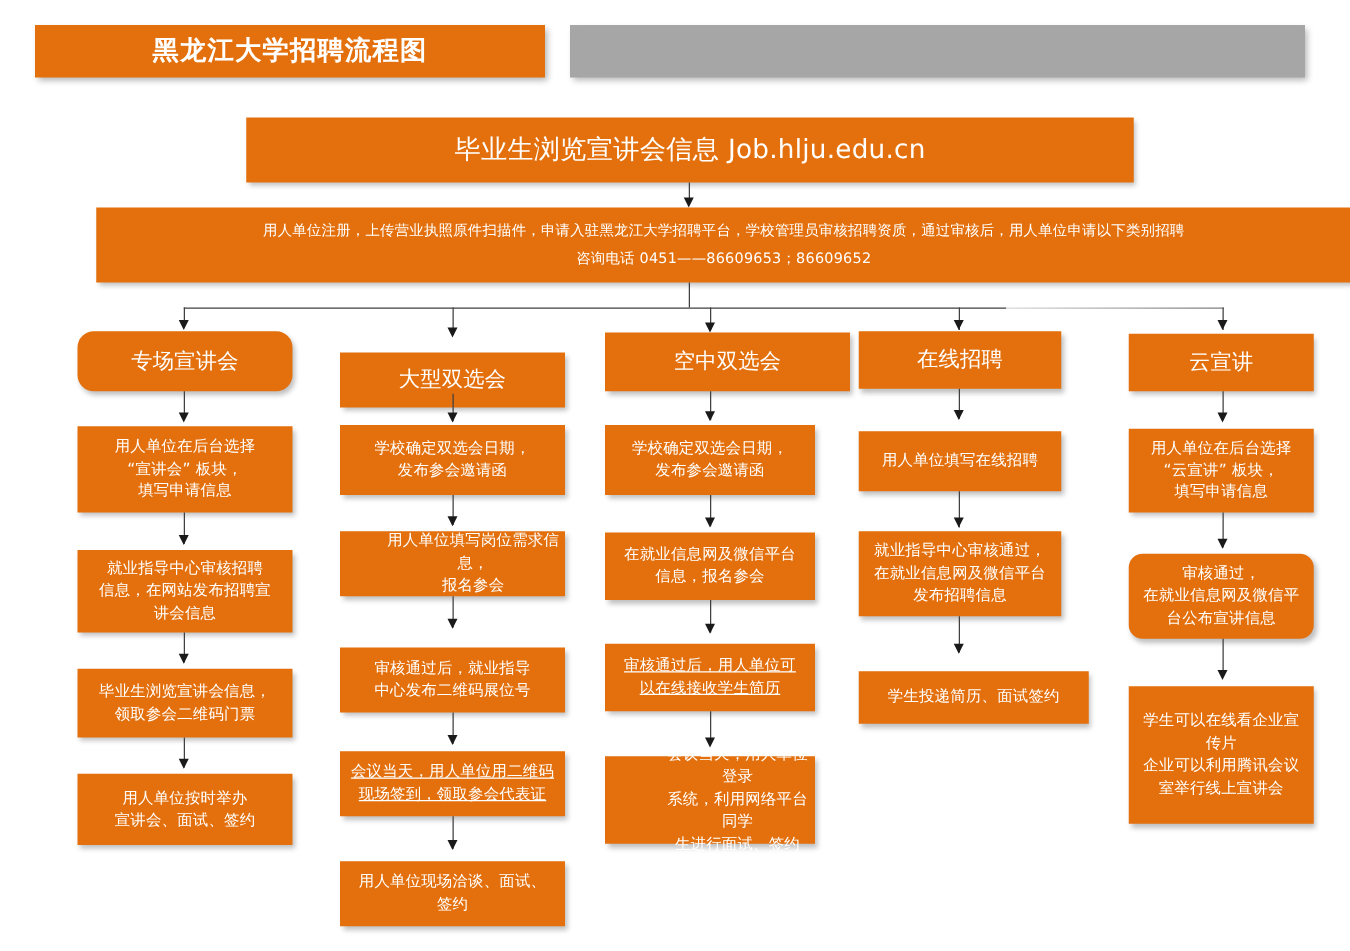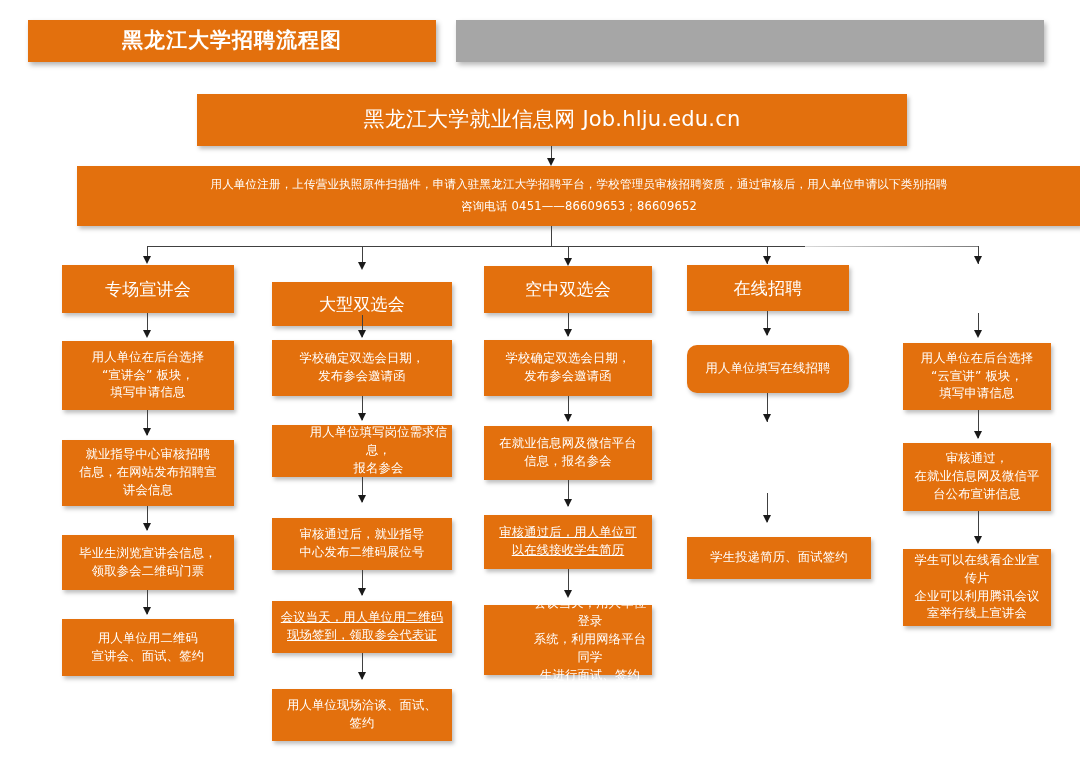--- a/index.html
+++ b/index.html
@@ -90,21 +90,21 @@
 </style>
 </head>
 <body>
 
 <div id="canvas">
 
   <div class="node title-banner" style="left:28px; top:20px; width:408px; height:42px;">黑龙江大学招聘流程图</div>
 
   <div class="gray-banner" style="left:456px; top:20px; width:588px; height:42px;"></div>
 
-  <div class="node site-box" style="left:197px; top:94px; width:710px; height:52px;">黑龙江大学就业信息网 Job.hlju.edu.cn</div>
+  <div class="node site-box" style="left:197px; top:94px; width:710px; height:52px;">毕业生浏览宣讲会信息 Job.hlju.edu.cn</div>
 
   <div class="vline" style="left:551px; top:146px; height:17px;"></div>
   <div class="arrowhead" style="left:547px; top:158px;"></div>
 
   <div class="node intro-box" style="left:77px; top:166px; width:1004px; height:60px;">用人单位注册，上传营业执照原件扫描件，申请入驻黑龙江大学招聘平台，学校管理员审核招聘资质，通过审核后，用人单位申请以下类别招聘
 咨询电话 0451——86609653；86609652</div>
 
   <div class="vline" style="left:551px; top:226px; height:20px;"></div>
   <div class="hline" style="left:147px; top:246px; width:658px;"></div>
   <div class="hline-fade" style="left:805px; top:246px; width:174px;"></div>
@@ -117,21 +117,21 @@
 
   <div class="vline" style="left:568px; top:246px; height:18px;"></div>
   <div class="arrowhead" style="left:564px; top:258px;"></div>
 
   <div class="vline" style="left:767px; top:246px; height:18px;"></div>
   <div class="arrowhead" style="left:763px; top:256px;"></div>
 
   <div class="vline" style="left:978px; top:246px; height:18px;"></div>
   <div class="arrowhead" style="left:974px; top:256px;"></div>
 
-  <div class="node cat-header" style="left:62px; top:265px; width:172px; height:48px;">专场宣讲会</div>
+  <div class="node cat-header" style="left:62px; top:265px; width:172px; height:48px;border-radius:13px;">专场宣讲会</div>
 
   <div class="vline" style="left:147px; top:313px; height:23px;"></div>
   <div class="arrowhead" style="left:143px; top:330px;"></div>
 
   <div class="node step" style="left:62px; top:341px; width:172px; height:69px;">用人单位在后台选择
 “宣讲会” 板块，
 填写申请信息</div>
 
   <div class="vline" style="left:147px; top:410px; height:25px;"></div>
   <div class="arrowhead" style="left:143px; top:428px;"></div>
@@ -142,21 +142,21 @@
 
   <div class="vline" style="left:147px; top:506px; height:24px;"></div>
   <div class="arrowhead" style="left:143px; top:523px;"></div>
 
   <div class="node step" style="left:62px; top:535px; width:172px; height:55px;">毕业生浏览宣讲会信息，
 领取参会二维码门票</div>
 
   <div class="vline" style="left:147px; top:590px; height:24px;"></div>
   <div class="arrowhead" style="left:143px; top:607px;"></div>
 
-  <div class="node step" style="left:62px; top:619px; width:172px; height:57px;">用人单位用二维码
+  <div class="node step" style="left:62px; top:619px; width:172px; height:57px;">用人单位按时举办
 宣讲会、面试、签约</div>
 
   <div class="node cat-header" style="left:272px; top:271px; width:180px; height:44px;margin-top:11px;">大型双选会</div>
 
   <div class="vline" style="left:362px; top:315px; height:22px;"></div>
   <div class="arrowhead" style="left:358px; top:330px;"></div>
 
   <div class="node step" style="left:272px; top:340px; width:180px; height:56px;">学校确定双选会日期，
 发布参会邀请函</div>
 
@@ -177,21 +177,21 @@
 
   <div class="node step" style="left:272px; top:601px; width:180px; height:52px;text-decoration:underline;">会议当天，用人单位用二维码
 现场签到，领取参会代表证</div>
 
   <div class="vline" style="left:362px; top:653px; height:26px;"></div>
   <div class="arrowhead" style="left:358px; top:672px;"></div>
 
   <div class="node step" style="left:272px; top:689px; width:180px; height:52px;">用人单位现场洽谈、面试、
 签约</div>
 
-  <div class="node cat-header" style="left:484px; top:266px; width:168px; height:47px;">空中双选会</div>
+  <div class="node cat-header" style="left:484px; top:266px; width:196px; height:47px;">空中双选会</div>
 
   <div class="vline" style="left:568px; top:313px; height:23px;"></div>
   <div class="arrowhead" style="left:564px; top:329px;"></div>
 
   <div class="node step" style="left:484px; top:340px; width:168px; height:56px;">学校确定双选会日期，
 发布参会邀请函</div>
 
   <div class="vline" style="left:568px; top:396px; height:25px;"></div>
   <div class="arrowhead" style="left:564px; top:414px;"></div>
 
@@ -209,47 +209,51 @@
 
   <div class="node step" style="left:484px; top:605px; width:168px; height:70px;padding-left:48px;">会议当天，用人单位登录
 系统，利用网络平台同学
 生进行面试、签约</div>
 
   <div class="node cat-header" style="left:687px; top:265px; width:162px; height:46px;">在线招聘</div>
 
   <div class="vline" style="left:767px; top:311px; height:24px;"></div>
   <div class="arrowhead" style="left:763px; top:328px;"></div>
 
-  <div class="node step" style="left:687px; top:345px; width:162px; height:48px;border-radius:10px;">用人单位填写在线招聘</div>
+  <div class="node step" style="left:687px; top:345px; width:162px; height:48px;">用人单位填写在线招聘</div>
 
   <div class="vline" style="left:767px; top:393px; height:29px;"></div>
   <div class="arrowhead" style="left:763px; top:414px;"></div>
 
+  <div class="node step" style="left:687px; top:425px; width:162px; height:68px;">就业指导中心审核通过，
+在就业信息网及微信平台
+发布招聘信息</div>
 
   <div class="vline" style="left:767px; top:493px; height:29px;"></div>
   <div class="arrowhead" style="left:763px; top:515px;"></div>
 
   <div class="node step" style="left:687px; top:537px; width:184px; height:42px;">学生投递简历、面试签约</div>
 
+  <div class="node cat-header" style="left:903px; top:267px; width:148px; height:46px;">云宣讲</div>
 
   <div class="vline" style="left:978px; top:313px; height:23px;"></div>
   <div class="arrowhead" style="left:974px; top:330px;"></div>
 
   <div class="node step" style="left:903px; top:343px; width:148px; height:67px;">用人单位在后台选择
 “云宣讲” 板块，
 填写申请信息</div>
 
   <div class="vline" style="left:978px; top:410px; height:28px;"></div>
   <div class="arrowhead" style="left:974px; top:431px;"></div>
 
-  <div class="node step" style="left:903px; top:443px; width:148px; height:68px;">审核通过，
+  <div class="node step" style="left:903px; top:443px; width:148px; height:68px;border-radius:11px;">审核通过，
 在就业信息网及微信平
 台公布宣讲信息</div>
 
   <div class="vline" style="left:978px; top:511px; height:30px;"></div>
   <div class="arrowhead" style="left:974px; top:536px;"></div>
 
-  <div class="node step" style="left:903px; top:549px; width:148px; height:77px;">学生可以在线看企业宣
+  <div class="node step" style="left:903px; top:549px; width:148px; height:110px;">学生可以在线看企业宣
 传片
 企业可以利用腾讯会议
 室举行线上宣讲会</div>
 
 </div>
 
 </body></html>

